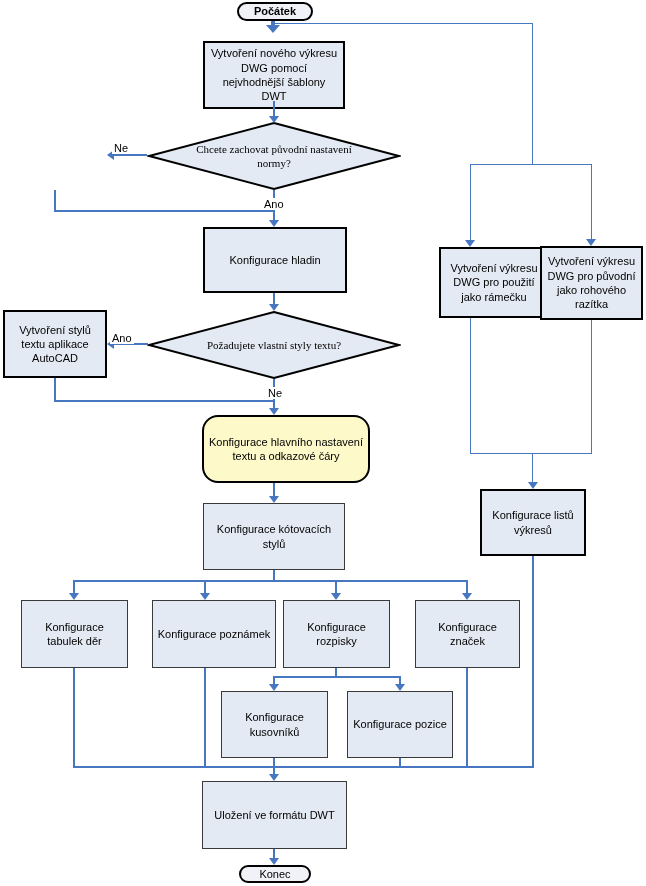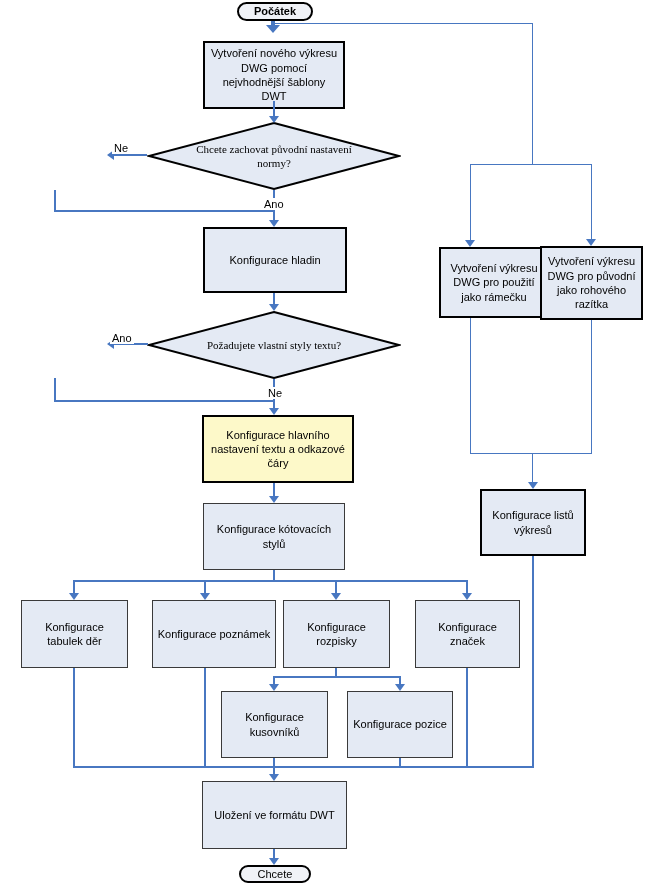--- a/index.html
+++ b/index.html
@@ -61,36 +61,37 @@
 
   <div class="node" style="left:203px;top:227px;width:144px;height:66px;">Konfigurace hladin</div>
 
   <div class="diamond" style="left:147px;top:311px;width:254px;height:68px;">
     <svg viewBox="0 0 254 68" preserveAspectRatio="none">
       <polygon points="127,1 252,34 127,67 2,34"></polygon>
     </svg>
     <div class="dtext narrowpad">Požadujete vlastní styly textu?</div>
   </div>
 
+  <div class="node" style="left:3px;top:310px;width:104px;height:68px;">Vytvoření stylů textu aplikace AutoCAD</div>
 
-  <div class="node hl" style="left:202px;top:415px;width:152px;height:68px;">Konfigurace hlavního nastavení textu a odkazové čáry</div>
+  <div class="node hl" style="left:202px;top:415px;width:168px;height:68px;border-radius:16px;">Konfigurace hlavního nastavení textu a odkazové čáry</div>
 
   <div class="node thin" style="left:203px;top:503px;width:142px;height:67px;">Konfigurace kótovacích stylů</div>
 
   <div class="node thin" style="left:21px;top:600px;width:107px;height:68px;">Konfigurace tabulek děr</div>
   <div class="node thin" style="left:152px;top:600px;width:124px;height:68px;">Konfigurace poznámek</div>
   <div class="node thin" style="left:283px;top:600px;width:107px;height:68px;">Konfigurace rozpisky</div>
   <div class="node thin" style="left:415px;top:600px;width:105px;height:68px;">Konfigurace značek</div>
 
   <div class="node thin" style="left:221px;top:691px;width:107px;height:67px;">Konfigurace kusovníků</div>
   <div class="node thin" style="left:347px;top:691px;width:106px;height:67px;">Konfigurace pozice</div>
 
   <div class="node thin" style="left:202px;top:781px;width:145px;height:68px;">Uložení ve formátu DWT</div>
 
-  <div class="node term" style="left:239px;top:865px;width:72px;height:18px;">Chcete</div>
+  <div class="node term" style="left:239px;top:865px;width:72px;height:18px;">Konec</div>
 
   <div class="node" style="left:415px;top:247px;width:110px;height:71px;margin-left:24px;">Vytvoření výkresu DWG pro použití jako rámečku</div>
   <div class="node" style="left:540px;top:246px;width:103px;height:74px;">Vytvoření výkresu DWG pro původní jako rohového razítka</div>
   <div class="node" style="left:480px;top:489px;width:106px;height:67px;">Konfigurace listů výkresů</div>
 
   <div class="v" style="left:271px;top:21px;width:4px;height:6px;"></div>
   <div class="adbig" style="left:266px;top:25px;"></div>
 
   <div class="h1" style="left:274px;top:23px;width:258px;"></div>
   <div class="v1" style="left:532px;top:23px;height:141px;"></div>

